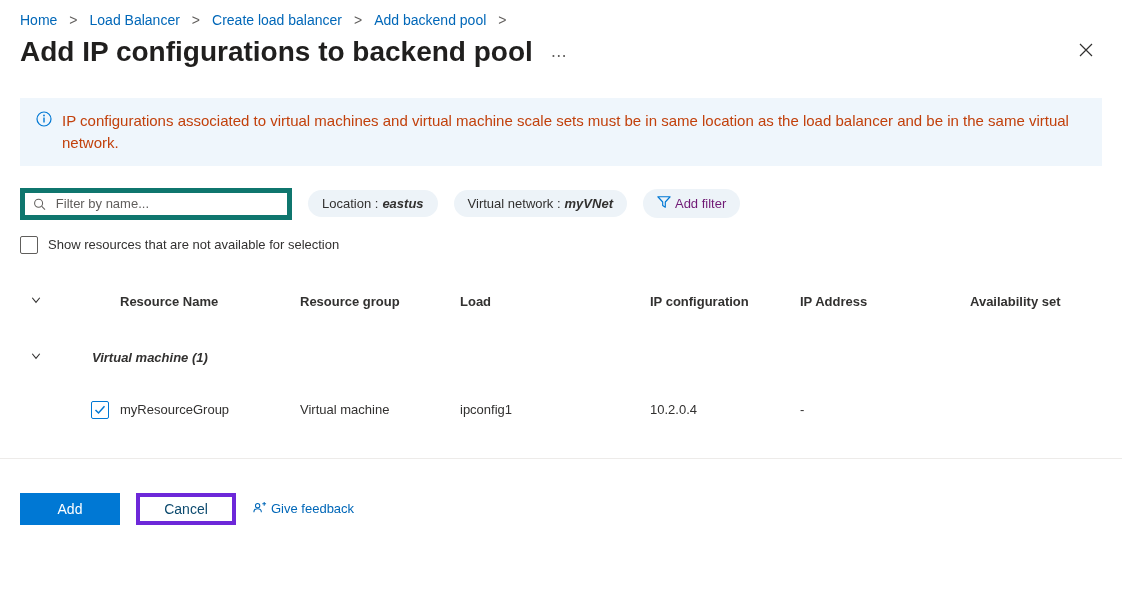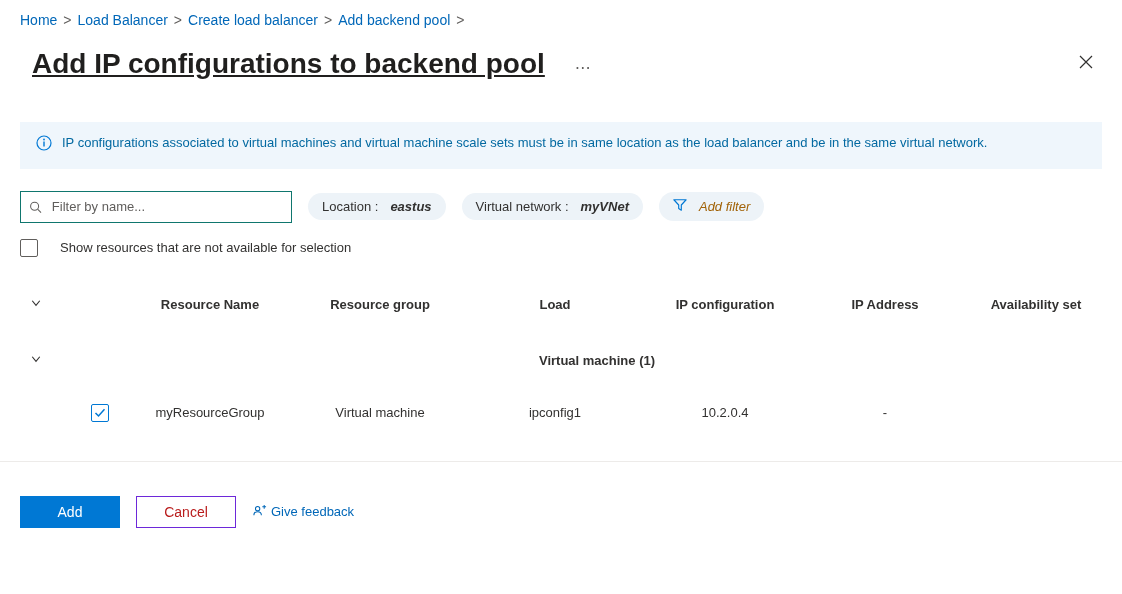--- a/index.html
+++ b/index.html
@@ -6,98 +6,98 @@
   body {
     margin: 0;
     font-family: "Segoe UI", -apple-system, Arial, sans-serif;
     font-size: 13px;
     color: #323130;
     background: #fff;
     width: 1122px;
   }
   .page { padding: 8px 20px 0 20px; }
   
-  .breadcrumb { display: flex; align-items: center; gap: 6px; font-size: 14px; padding: 4px 0 8px 0; }
+  .breadcrumb { display: flex; align-items: center; gap: 12px; font-size: 14px; padding: 4px 0 8px 0; }
   .breadcrumb a { color: #0067b8; text-decoration: none; cursor: pointer; }
   .breadcrumb .sep { color: #605e5c; }
   
   .title-row { display: flex; align-items: center; justify-content: space-between; padding-bottom: 30px; }
   .title-left { display: flex; align-items: baseline; gap: 18px; }
-  h1 { font-size: 28px; font-weight: 600; margin: 12px; color: #201f1e; text-decoration: underline; }
+  h1 { font-size: 28px; font-weight: 600; margin: 0; color: #201f1e; }
   .ellipsis { color: #605e5c; font-size: 16px; cursor: pointer; }
   .close-btn { font-size: 18px; color: #323130; cursor: pointer; padding: 4px 8px; }
   
   .info-banner {
     background: #eff6fc;
     display: flex;
     gap: 10px;
     padding: 12px 16px;
-    font-size: 13px;
-    color: #0369a1;
+    font-size: 15px;
+    color: #c2410c;
     line-height: 1.45;
   }
   .info-icon { color: #0078d4; flex-shrink: 0; margin-top: 1px; }
   
   .filter-row { display: flex; align-items: center; gap: 16px; margin-top: 22px; }
   .search-box {
     display: flex; align-items: center;
-    border: 1px solid #0f766e; height: 32px; width: 272px;
+    border: 5px solid #0f766e; height: 32px; width: 272px;
     padding: 0 8px; gap: 8px;
   }
   .search-box input {
     border: none; outline: none; font-size: 13px; width: 100%;
     color: #323130; font-family: inherit;
   }
   .search-box input::placeholder { color: #605e5c; }
   .pill {
     background: #edf3f8;
     border-radius: 16px;
     padding: 6px 14px;
     font-size: 13px;
-    display: inline-flex; align-items: center; gap: 12px;
+    display: inline-flex; align-items: center; gap: 4px;
     cursor: pointer;
   }
   .pill .filter-val { font-weight: 600; font-style: italic; }
   .pill .funnel { color: #0078d4; }
-  .add-filter-text { color: #a16207; font-style: italic; }
-  
-  .show-res-row { display: flex; align-items: center; gap: 22px; margin-top: 16px; }
+  .add-filter-text { color: #701a75; }
+  
+  .show-res-row { display: flex; align-items: center; gap: 10px; margin-top: 16px; }
   .chk {
     width: 18px; height: 18px; border: 1px solid #605e5c; border-radius: 2px;
     display: inline-flex; align-items: center; justify-content: center;
     background: #fff; cursor: pointer;
   }
   .chk.checked { border-color: #0078d4; }
   .chk.checked svg { display: block; }
   .chk svg { display: none; color: #0078d4; }
   
-  .table-wrap { margin-top: 28px; text-align: center; }
+  .table-wrap { margin-top: 28px; }
   .thead, .group-row, .data-row {
     display: grid;
     grid-template-columns: 60px 40px 180px 160px 190px 150px 170px 1fr;
     align-items: center;
     min-height: 40px;
   }
   .thead { font-weight: 600; color: #323130; border-bottom: none; }
-  .group-row { font-weight: 600; margin-top: 16px; }
+  .group-row { font-weight: 600; margin-top: 16px; font-style: italic; }
   .data-row { margin-top: 12px; }
   .col1 { display:flex; align-items:center; justify-content:flex-start; padding-left:10px; }
   .chev { color: #323130; cursor: pointer; }
   .group-label-cell { grid-column: 2 / span 7; padding-left: 12px; }
   .row-check-cell { display:flex; align-items:center; justify-content:center; }
   
   .footer-sep { border-top: 1px solid #edebe9; margin-top: 28px; }
   .footer { display: flex; align-items: center; gap: 16px; padding: 20px 0 30px 0; margin-top: 6px;}
   .btn {
     height: 32px; min-width: 100px; padding: 0 16px;
     font-size: 14px; cursor: pointer; font-family: inherit;
     display: inline-flex; align-items: center; justify-content: center;
   }
   .btn-primary { background: #0078d4; color: #fff; border: 1px solid #0078d4; }
-  .btn-secondary { background: #fff; color: #b91c1c; border: 1px solid #6d28d9; }
+  .btn-secondary { background: #fff; color: #0c4a6e; border: 4px solid #6d28d9; }
   .feedback-link { color: #0067b8; display: inline-flex; align-items: center; gap: 4px; cursor: pointer; }
 </style>
 </head>
 <body>
 
 <div class="page">
 
   <nav class="breadcrumb">
     <a>Home</a>
     <span class="sep">&gt;</span>

